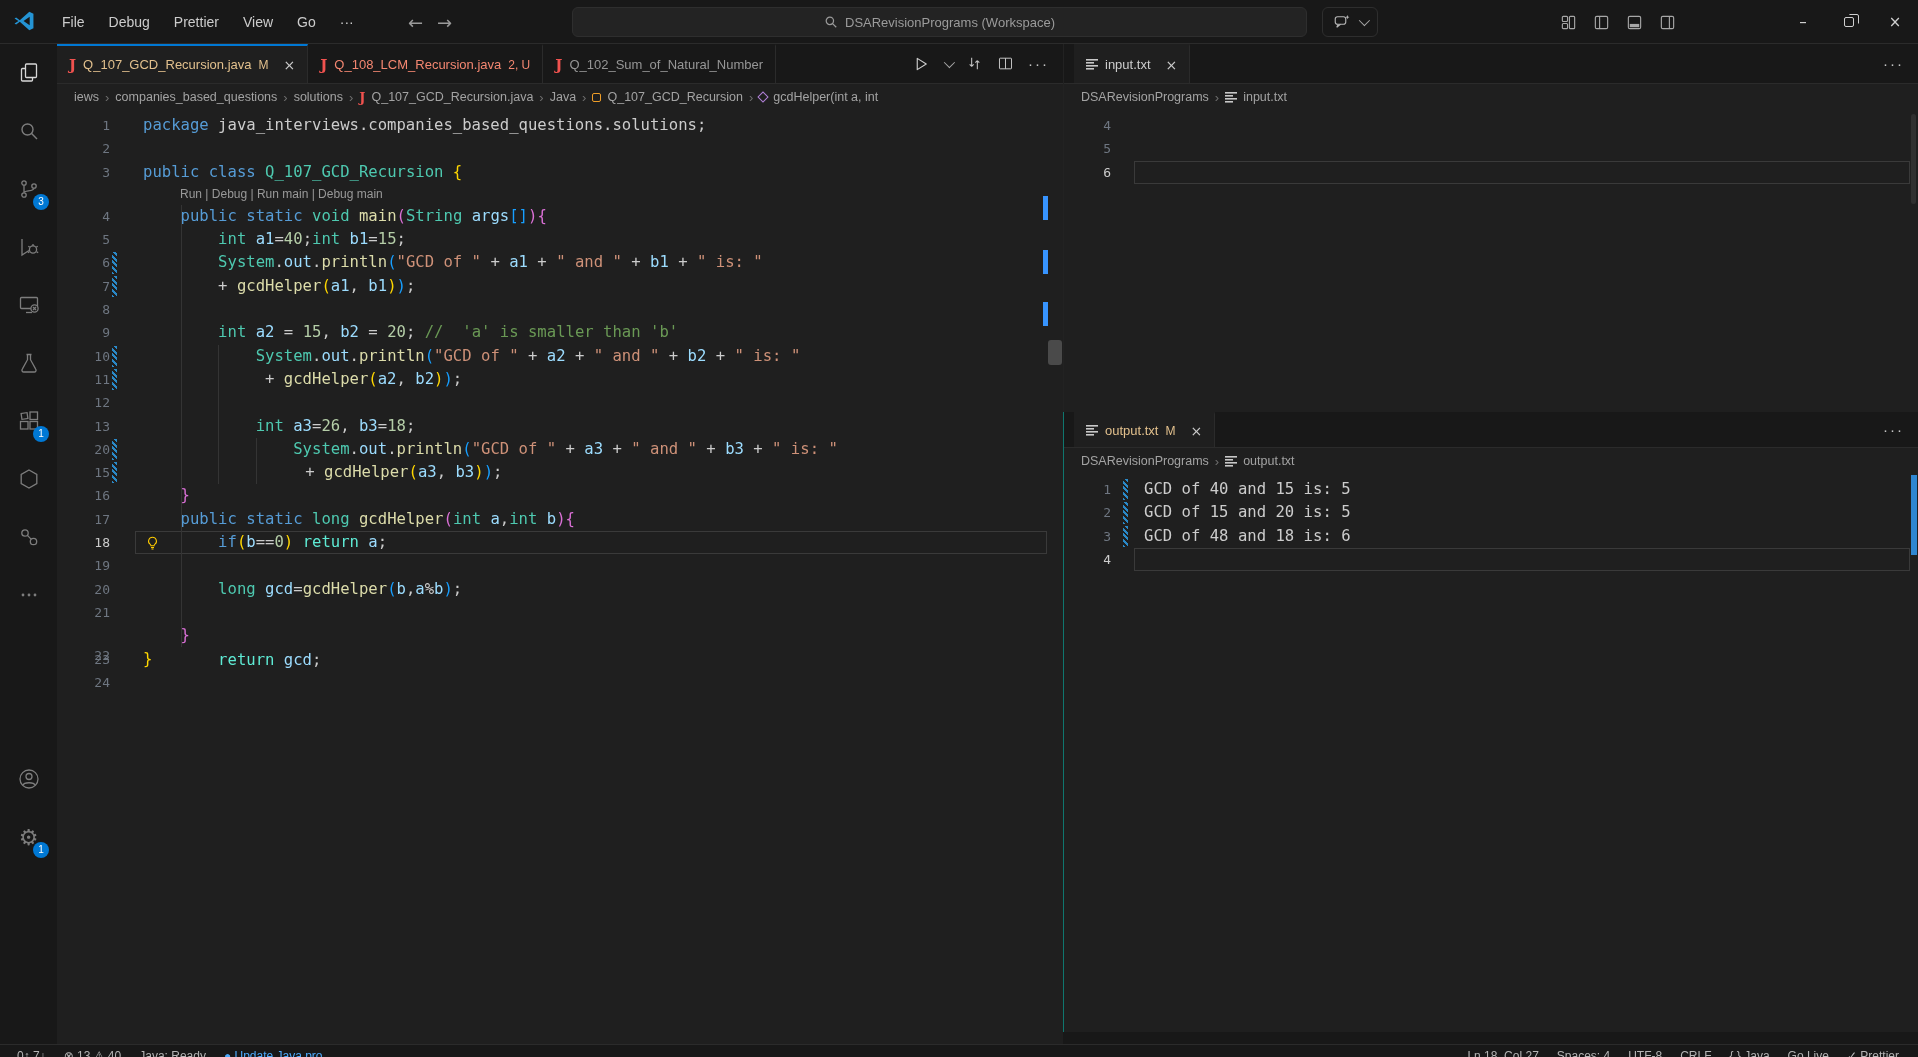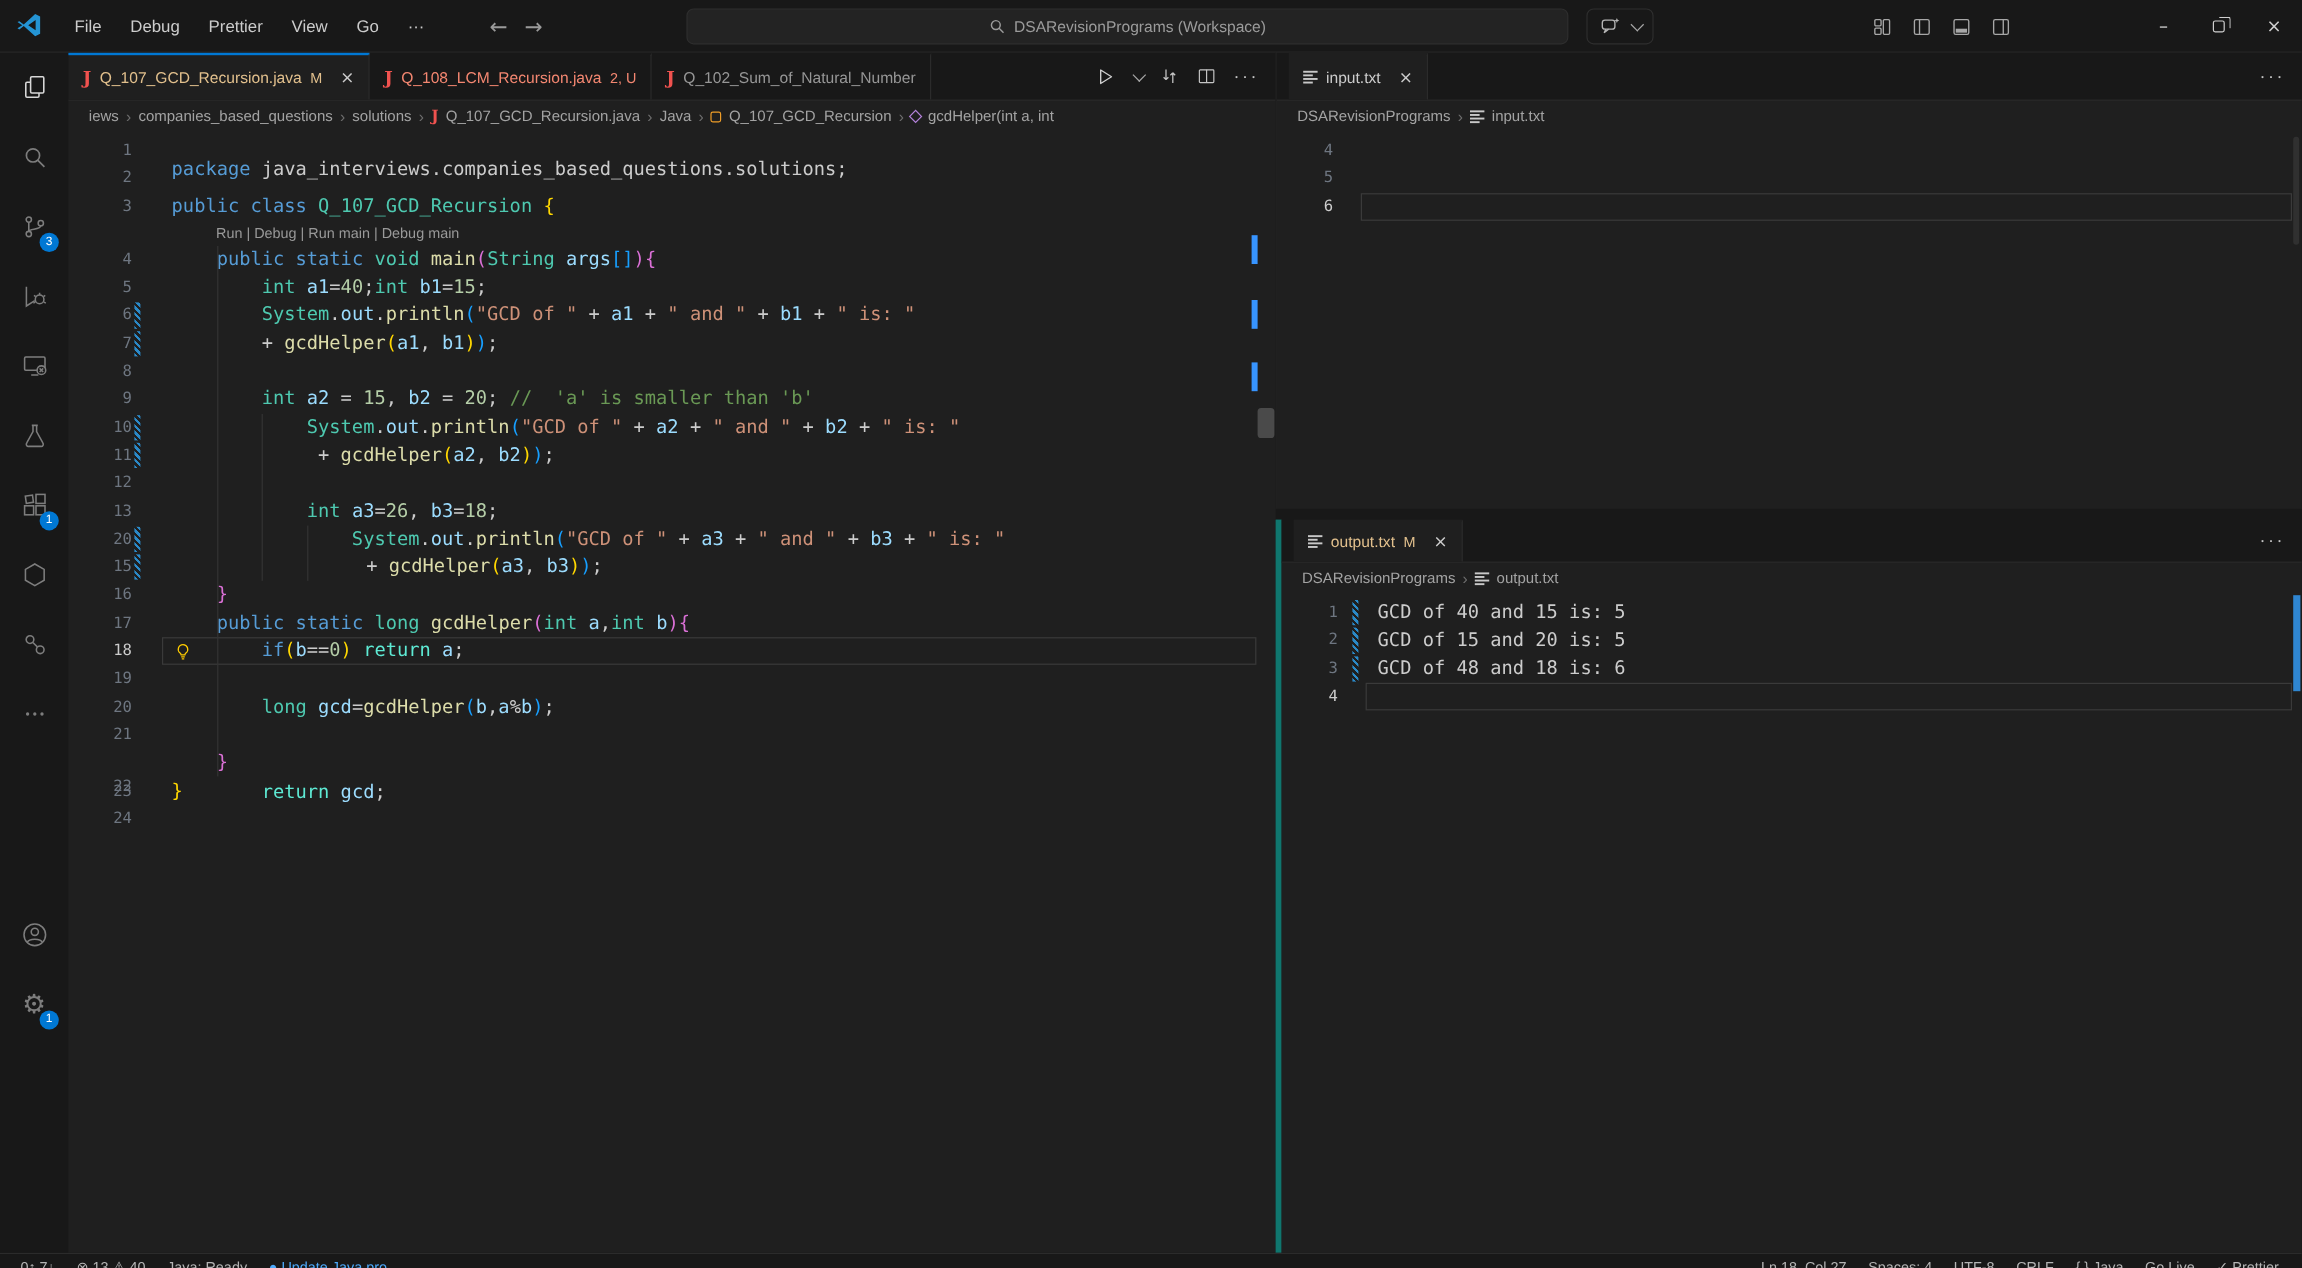--- a/index.html
+++ b/index.html
@@ -38,21 +38,21 @@
   .ab-item.active { color:#d7d7d7; }
   .ab-badge { position:absolute; right:8px; bottom:8px; min-width:16px; height:16px; padding:0 4px;
     background:#0078d4; color:#fff; border-radius:9px; font-size:10px; line-height:16px; text-align:center; }
   .ab-bottom { position:absolute; left:0; bottom:178px; }
   .gear-glyph { font-family:"DejaVu Sans", sans-serif; font-size:22px; }
 
   
   .group { position:absolute; background:#1f1f1f; }
   .g-left  { left:57px;  top:44px; width:1006px; height:1000px; }
   .g-input { left:1063px; top:44px; width:855px; height:380px; border-left:1px solid #222; }
-  .g-output{ left:1063px; top:433px; width:855px; height:620px; border-left:5px solid #0f766e; }
+  .g-output{ left:1063px; top:412px; width:855px; height:620px; border-left:1px solid #0f766e; }
 
   .tabbar { position:relative; height:40px; background:#181818; border-bottom:1px solid #2b2b2b;
     display:flex; align-items:stretch; }
   .g-output .tabbar { height:36px; }
   .tab { display:flex; align-items:center; gap:7px; padding:0 12px; font-size:13px; color:#969696;
     border-right:1px solid #2b2b2b; border-top:2px solid transparent; white-space:nowrap; }
   .tab.active { background:#1f1f1f; color:#cccccc; }
   .tab.active.focused { border-top:2px solid #0078d4; }
   .tab .close { margin-left:8px; color:#cccccc; font-family:"DejaVu Sans", sans-serif; font-size:14px; }
   .tab-label.git-mod, .tab-badge.git-mod { color:#e2c08d; }
@@ -303,21 +303,21 @@
       <span class="crumb-sep">›</span>
     <span class="sym-class"></span>
     <span>Q_107_GCD_Recursion</span>
       <span class="crumb-sep">›</span>
     <span class="sym-method"></span>
     <span>gcdHelper(int a, int</span>
   </div>
   <div class="editor" id="ed-main">
       <div class="cline">
         <div class="lnum" style="width: 53px;">1</div>
-        <div class="codetext" style="left: 86px; margin-top: 16px;"><span class="tok-kw">package</span><span class="tok-fg"> java_interviews.companies_based_questions.solutions;</span></div>
+        <div class="codetext" style="left: 86px;"><span class="tok-kw">package</span><span class="tok-fg"> java_interviews.companies_based_questions.solutions;</span></div>
       </div>
       <div class="cline">
         <div class="lnum" style="width: 53px;">2</div>
         <div class="codetext" style="left: 86px;"></div>
       </div>
       <div class="cline">
         <div class="lnum" style="width: 53px;">3</div>
         <div class="codetext" style="left: 86px;"><span class="tok-kw">public</span><span class="tok-fg"> </span><span class="tok-kw">class</span><span class="tok-fg"> </span><span class="tok-type">Q_107_GCD_Recursion</span><span class="tok-fg"> </span><span class="tok-b1">{</span></div>
       </div>
       <div class="codelens" style="padding-left: 123px;">Run | Debug | Run main | Debug main</div>

